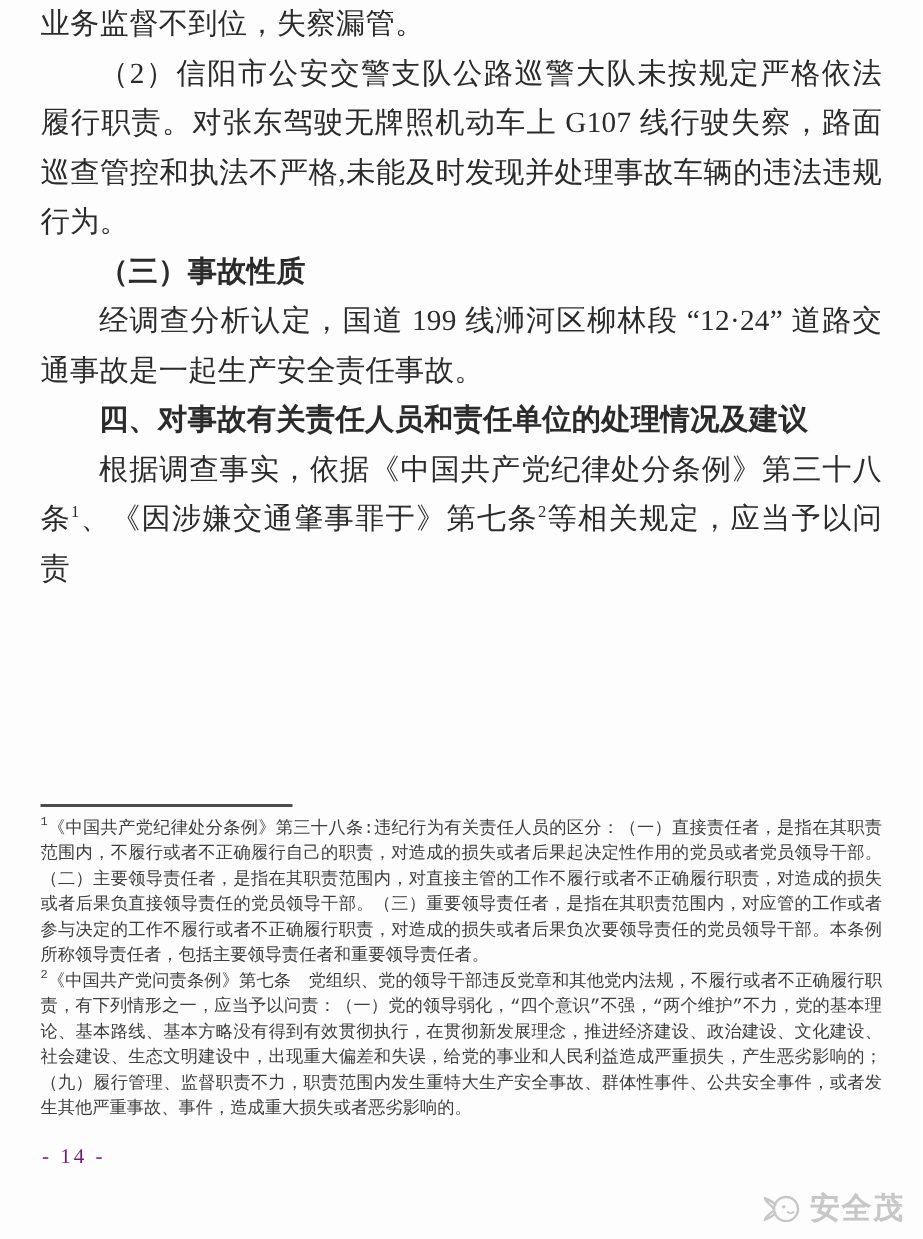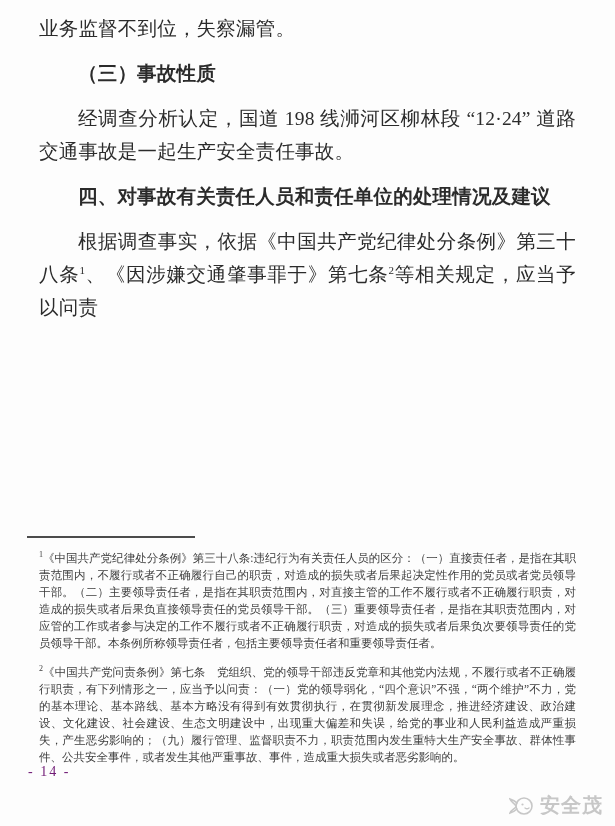--- a/index.html
+++ b/index.html
@@ -9,21 +9,21 @@
     background:#fdfdfd;
     overflow:hidden;
     font-family:"Liberation Serif","DejaVu Serif",serif;
     color:#2b2b2b;
   }
   .text-block{
     position:absolute;
     left:27px;top:0;width:561px;
   }
   .text-block p{
-    margin:12px;
+    margin:0;
     font-size:19.5px;
     line-height:33px;
     text-align:justify;
     letter-spacing:0.2px;
     font-family:Liberation Serif, serif;
   }
   .body-para{text-indent:2em;}
   .no-indent{text-indent:0;}
   .heading-sub{
     font-weight:bold;
@@ -44,25 +44,25 @@
     position:absolute;
     left:27px;top:536px;width:561px;
     color:#3d3d3d;
   }
   .fn-divider{
     width:168px;height:0;
     border-top:2px solid #4c4c4c;
     margin-bottom:6px;
   }
   .fn{
-    margin:12px;
+    margin:0;
     font-size:11.5px;
     line-height:17px;
     text-align:justify;
-    font-family:Liberation Serif, serif;
+    font-family:Liberation Mono, monospace;
   }
   .fn sup{
     font-size:8px;
     line-height:0;
     vertical-align:super;
   }
   .page-number{
     position:absolute;
     left:28px;top:764px;
     font-size:14px;
@@ -86,24 +86,25 @@
   .watermark svg{display:block;}
 </style>
 </head>
 <body>
 
 <div class="page">
 
   <main class="text-block">
     <p class="body-para no-indent">业务监督不到位，失察漏管。</p>
 
+    <p class="body-para">（2）信阳市公安交警支队公路巡警大队未按规定严格依法履行职责。对张东驾驶无牌照机动车上 G107 线行驶失察，路面巡查管控和执法不严格,未能及时发现并处理事故车辆的违法违规行为。</p>
 
     <p class="heading-sub">（三）事故性质</p>
 
-    <p class="body-para">经调查分析认定，国道 198 线浉河区柳林段 “12·24” 道路交通事故是一起生产安全责任事故。</p>
+    <p class="body-para">经调查分析认定，国道 199 线浉河区柳林段 “12·24” 道路交通事故是一起生产安全责任事故。</p>
 
     <p class="heading-major">四、对事故有关责任人员和责任单位的处理情况及建议</p>
 
 
 
 
     <p class="body-para"><span>根据调查事实，依据《中国共产党纪律处分条例》第三十八条</span><sup>1</sup><span>、《因涉嫌交通肇事罪于》第七条</span><sup>2</sup><span>等相关规定，应当予以问责</span></p>
   </main>
 
   <footer class="footnotes">

